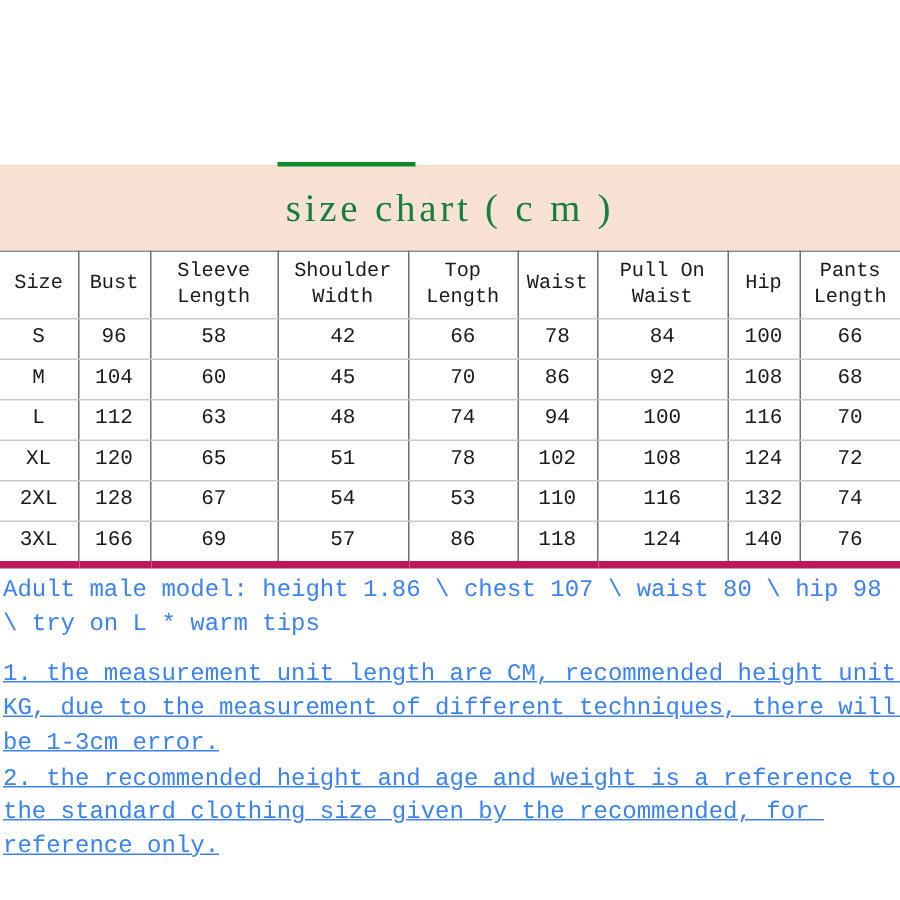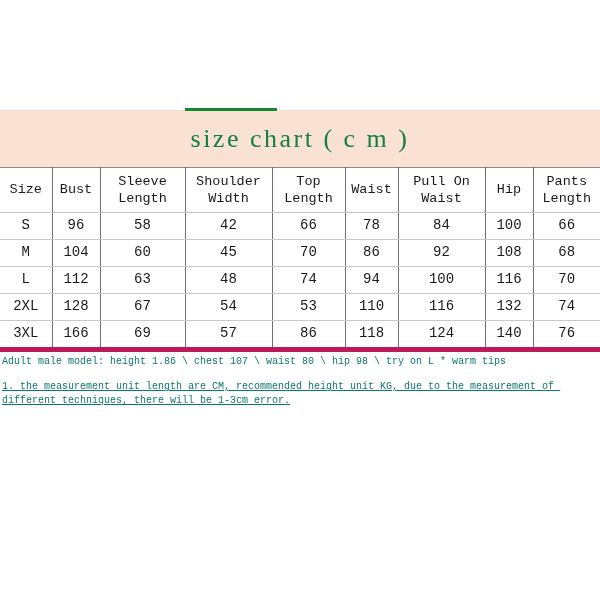--- a/index.html
+++ b/index.html
@@ -98,23 +98,23 @@
   col.c5 { width: 53px; }
   col.c6 { width: 87px; }
   col.c7 { width: 48px; }
   col.c8 { width: 67px; }
 
   
   .notes {
     padding: 3px 2px 0 2px;
   }
   .note-line {
-    font-size: 10px;
+    font-size: 16px;
     line-height: 1.42;
-    color: #0f766e;
+    color: #3b82f6;
     white-space: pre-wrap;
     word-break: break-word;
     margin: 0;
   }
   .note-model {
     margin-bottom: 11px;
   }
   .note-para {
     margin: 0 0 1px 0;
     text-decoration: underline;
@@ -187,20 +187,31 @@
         <td>112</td>
         <td>63</td>
         <td>48</td>
         <td>74</td>
         <td>94</td>
         <td>100</td>
         <td>116</td>
         <td>70</td>
       </tr>
       <tr>
+        <td>XL</td>
+        <td>120</td>
+        <td>65</td>
+        <td>51</td>
+        <td>78</td>
+        <td>102</td>
+        <td>108</td>
+        <td>124</td>
+        <td>72</td>
+      </tr>
+      <tr>
         <td>2XL</td>
         <td>128</td>
         <td>67</td>
         <td>54</td>
         <td>53</td>
         <td>110</td>
         <td>116</td>
         <td>132</td>
         <td>74</td>
       </tr>
@@ -214,16 +225,17 @@
         <td>124</td>
         <td>140</td>
         <td>76</td>
       </tr>
     </tbody>
   </table>
 
   <div class="notes">
     <p class="note-line note-model">Adult male model: height 1.86 \ chest 107 \ waist 80 \ hip 98 \ try on L * warm tips</p>
     <p class="note-line note-para">1. the measurement unit length are CM, recommended height unit KG, due to the measurement of different techniques, there will be 1-3cm error.</p>
+    <p class="note-line note-para">2. the recommended height and age and weight is a reference to the standard clothing size given by the recommended, for reference only.</p>
   </div>
 
   <div class="bottom-fill"></div>
 </div>
 
 </body></html>

